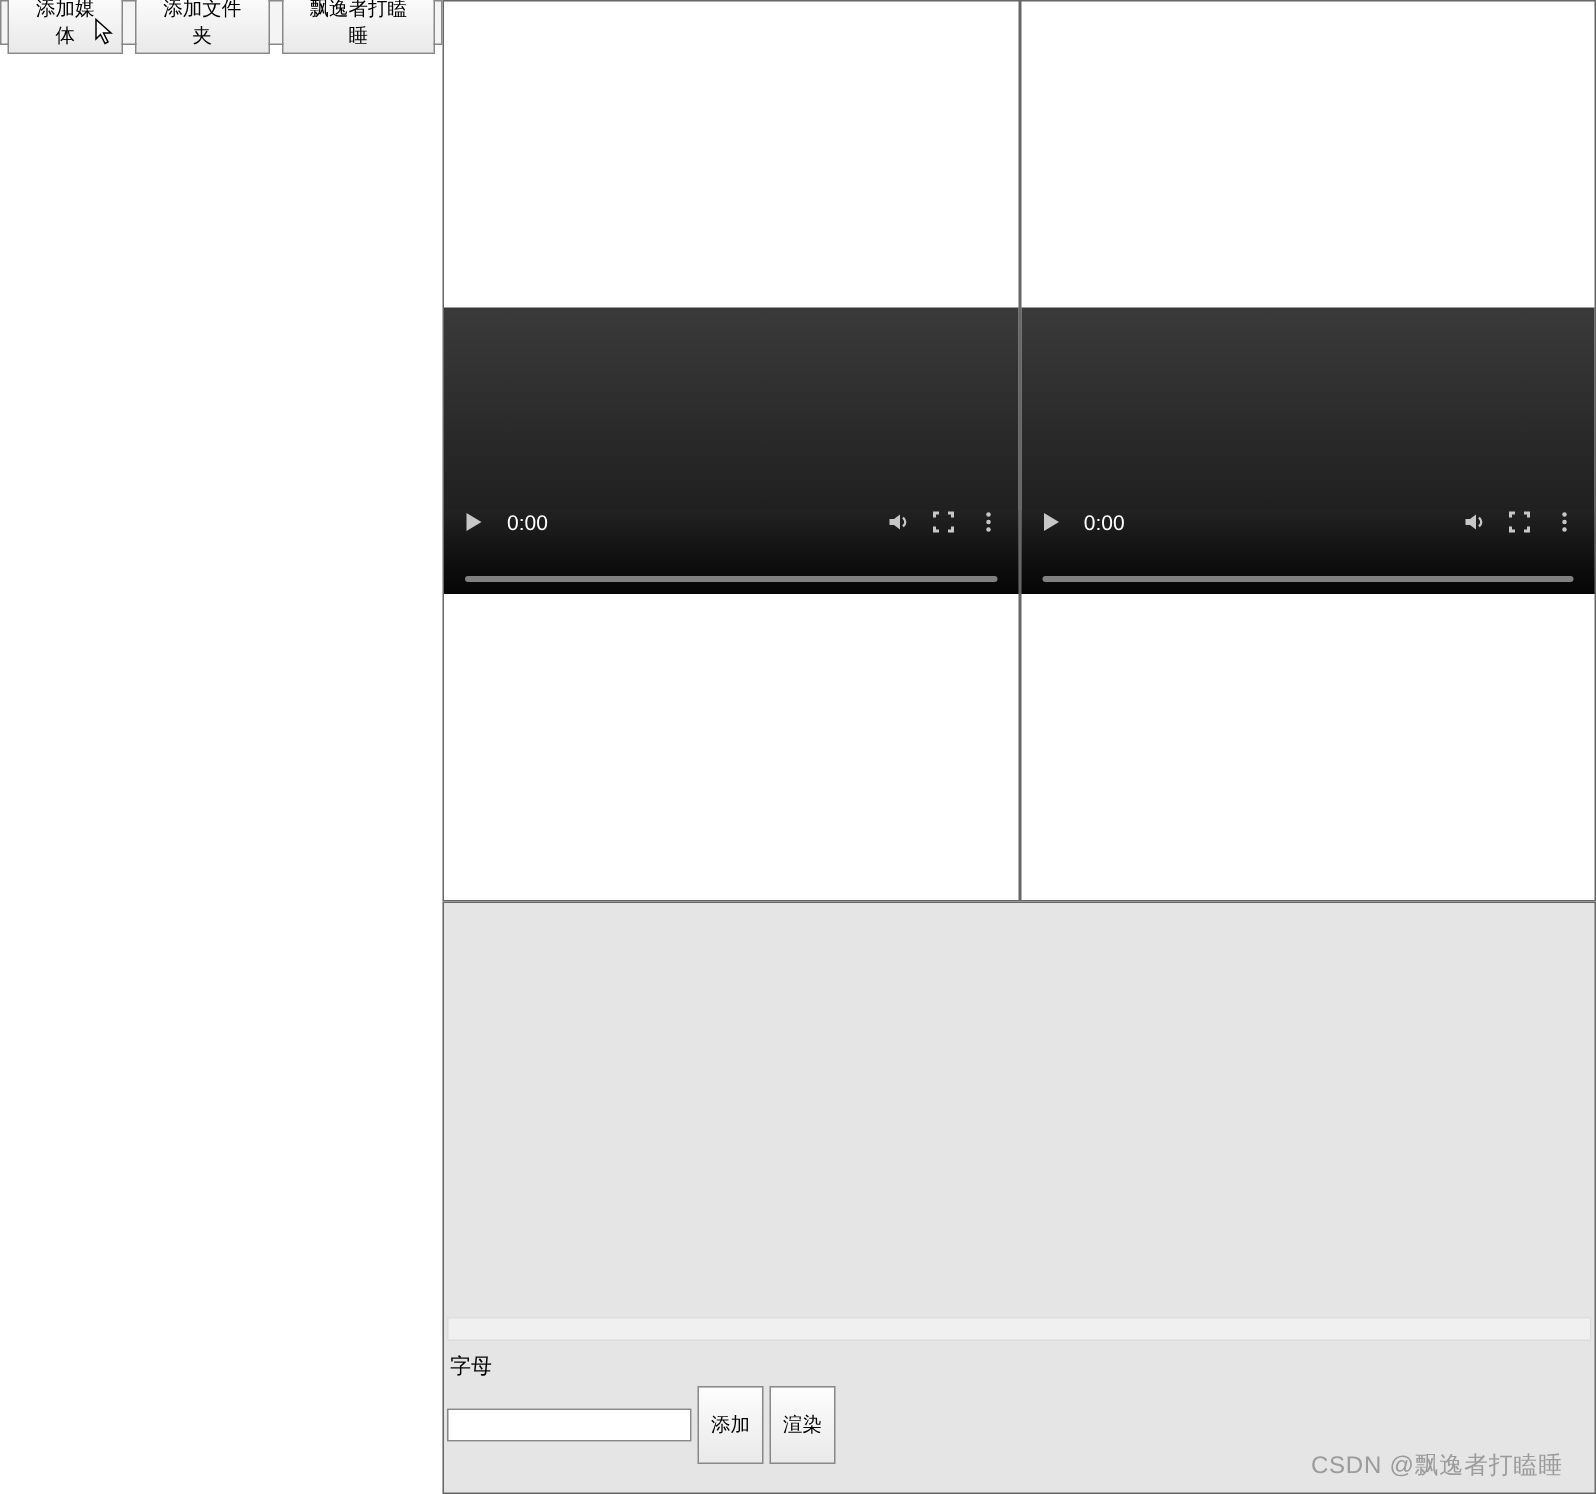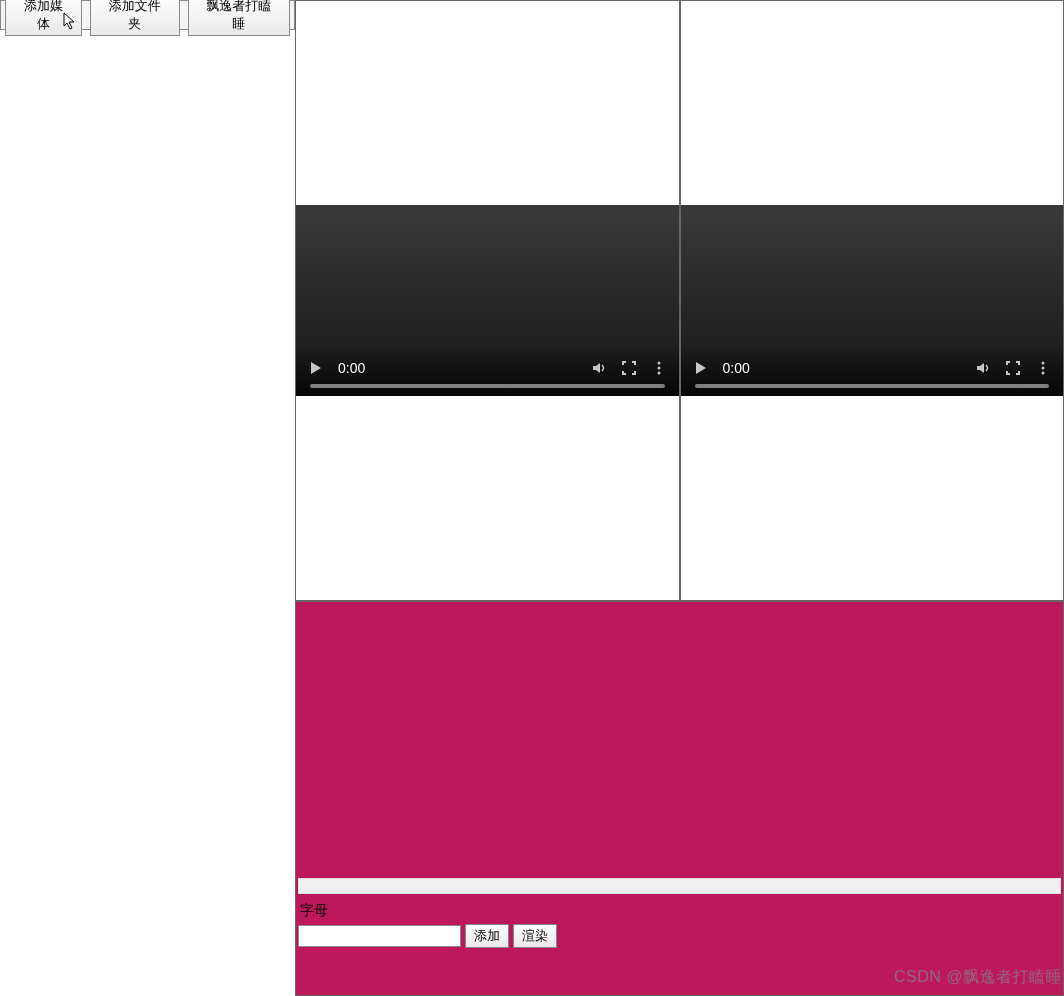--- a/index.html
+++ b/index.html
@@ -65,21 +65,21 @@
       position: relative;
     }
     .controls {
       position: absolute;
       bottom: 0;
       left: 0;
       right: 0;
       height: 56px;
       background: linear-gradient(rgba(40,40,40,0.3), rgba(5,5,5,0.95));
       display: flex;
-      align-items: center;
+      align-items: flex-start;
       padding: 0 12px;
       gap: 14px;
     }
     .ctrl-icon {
       width: 16px;
       height: 16px;
       fill: #c7c7c7;
       flex-shrink: 0;
     }
     .play-btn { cursor: pointer; }
@@ -98,21 +98,21 @@
       background: #808080;
       border-radius: 2px;
     }
     .bottom-area {
       position: absolute;
       left: 295px;
       top: 601px;
       right: 0;
       bottom: 0;
       border: 1px solid #666;
-      background: #be185d;
+      background: #e5e5e5;
     }
     .scroll-track {
       position: absolute;
       top: 276px;
       left: 2px;
       right: 2px;
       height: 16px;
       background: #f0f0f0;
       border: 1px solid #ddd;
     }
@@ -137,27 +137,27 @@
       width: 163px;
       height: 22px;
       border: 1px solid #888;
       padding: 2px 4px;
       font-size: 13px;
     }
     .small-btn {
       background: linear-gradient(#fdfdfd, #e9e9e9);
       border: 1px solid #888;
       font-size: 13px;
-      padding: 2px 8px;
+      padding: 16px 8px;
       cursor: pointer;
       font-family: Liberation Sans, sans-serif;
     }
     .watermark {
       position: absolute;
-      right: 2px;
+      right: 22px;
       bottom: 8px;
       font-size: 16px;
       color: rgba(130,130,130,0.75);
       font-family: "Microsoft YaHei", sans-serif;
       font-weight: 400;
       letter-spacing: 0.5px;
     }
   </style>
 </head>
 <body>

